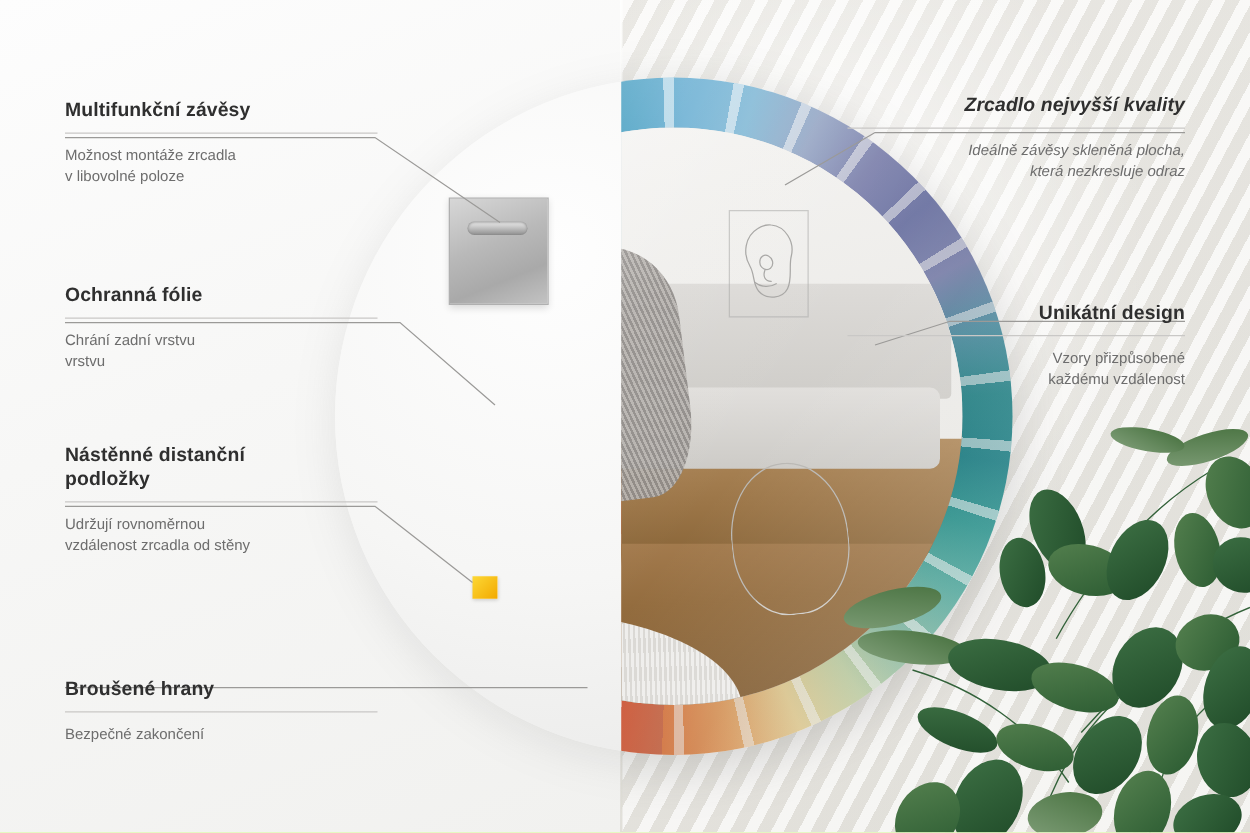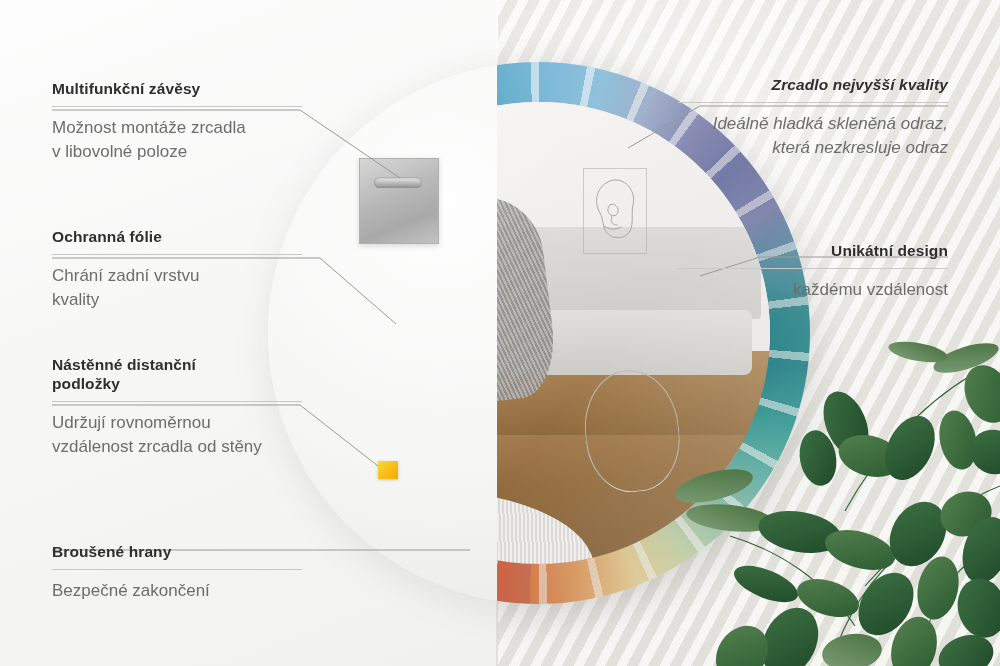--- a/index.html
+++ b/index.html
@@ -97,21 +97,21 @@
     background:linear-gradient(180deg,#f2f2f2,#8e8e8e);border-radius:6px;
     box-shadow:inset 0 1px 2px rgba(0,0,0,.35);}
   .spacer{position:absolute;left:378px;top:461px;width:20px;height:18px;
     background:linear-gradient(135deg,#fdd835,#f2a900);box-shadow:0 1px 3px rgba(0,0,0,.18);}
 
   
   .lab{position:absolute;}
   .lab h3{margin:0 0 7px 0;font-size:15.5px;font-weight:bold;color:#2f2f2f;
     letter-spacing:.1px;line-height:1.22;}
   .lab .rule{height:1px;background:#c9c8c6;margin-bottom:9px;}
-  .lab p{margin:0;font-size:17px;line-height:1.42;color:#6d6d6d;font-weight:300;}
+  .lab p{margin:0;font-size:12px;line-height:1.42;color:#6d6d6d;font-weight:300;}
   .lab.right{text-align:right;}
 
   
   .conn{position:absolute;left:0;top:0;width:1000px;height:666px;
     pointer-events:none;overflow:visible;}
 
   
   .foliage{position:absolute;right:0;bottom:0;width:330px;height:330px;
     pointer-events:none;}
 </style>
@@ -185,21 +185,21 @@
     <h3>Multifunkční závěsy</h3>
     <div class="rule"></div>
     <p>Možnost montáže zrcadla</p>
     <p>v libovolné poloze</p>
   </div>
 
   <div class="lab" style="left:52px;top:228px;width:250px;">
     <h3>Ochranná fólie</h3>
     <div class="rule"></div>
     <p>Chrání zadní vrstvu</p>
-    <p>kvality</p>
+    <p>vrstvu</p>
   </div>
 
   <div class="lab" style="left:52px;top:356px;width:250px;">
     <h3>
       <span>Nástěnné distanční</span><br>
       <span>podložky</span>
     </h3>
     <div class="rule"></div>
     <p>Udržují rovnoměrnou</p>
     <p>vzdálenost zrcadla od stěny</p>
@@ -207,27 +207,28 @@
 
   <div class="lab" style="left:52px;top:543px;width:250px;">
     <h3>Broušené hrany</h3>
     <div class="rule"></div>
     <p>Bezpečné zakončení</p>
   </div>
 
   <div class="lab right" style="left:678px;top:76px;width:270px;font-style:italic;">
     <h3>Zrcadlo nejvyšší kvality</h3>
     <div class="rule"></div>
-    <p>Ideálně hladká skleněná odraz,</p>
+    <p>Ideálně závěsy skleněná plocha,</p>
     <p>která nezkresluje odraz</p>
   </div>
 
   <div class="lab right" style="left:678px;top:228px;width:270px;margin-top:14px;">
     <h3>Unikátní design</h3>
     <div class="rule"></div>
+    <p>Vzory přizpůsobené</p>
     <p>každému vzdálenost</p>
   </div>
 
   <svg class="foliage" viewBox="0 0 330 330">
     <defs>
       <linearGradient id="lg1" x1="0" y1="0" x2="1" y2="1">
         <stop offset="0%" stop-color="#3d7044"></stop>
           <stop offset="100%" stop-color="#1f4a28"></stop>
       </linearGradient>
       <linearGradient id="lg2" x1="0" y1="0" x2="1" y2="1">

